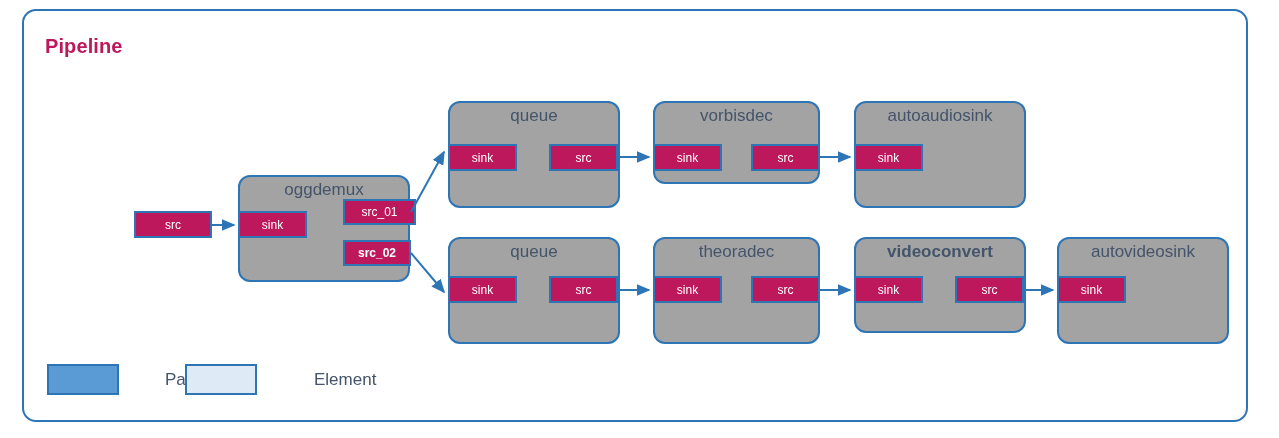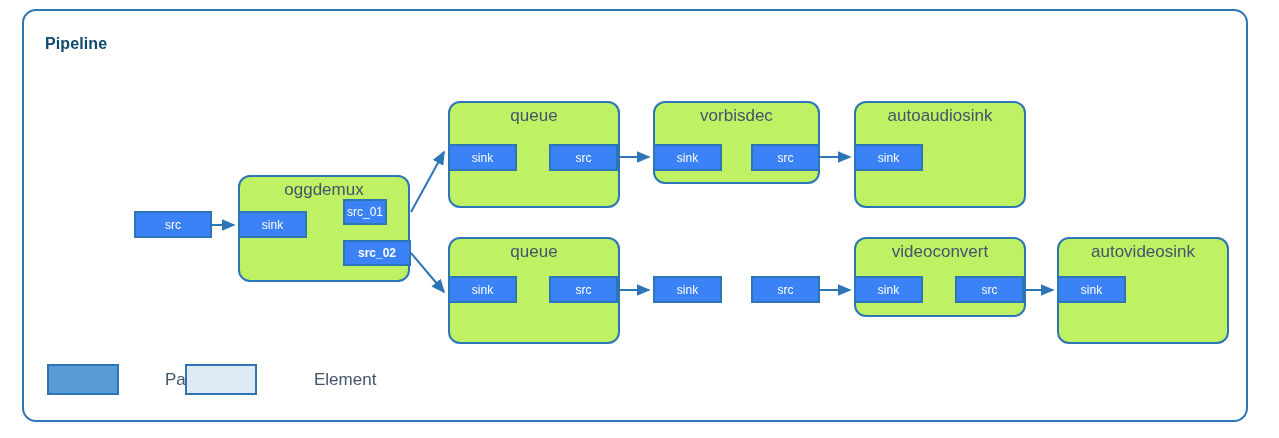--- a/index.html
+++ b/index.html
@@ -31,32 +31,32 @@
     height: 413px;
     box-sizing: border-box;
     border: 2px solid #2E75B6;
     border-radius: 14px;
     background: #ffffff;
   }
   .pipeline-title {
     position: absolute;
     left: 45px;
     top: 35px;
-    font-size: 16px;
+    font-size: 20px;
     font-weight: bold;
-    color: #0c4a6e;
+    color: #be185d;
     letter-spacing: 0.1px;
     white-space: nowrap;
   }
 
   
   .element {
     position: absolute;
     box-sizing: border-box;
-    background: #bef264;
+    background: #a3a3a3;
     border: 2px solid #2E75B6;
     border-radius: 12px;
   }
   .element-label {
     position: absolute;
     top: -2px;
     left: 0;
     width: 100%;
     text-align: center;
     font-size: 17px;
@@ -69,21 +69,21 @@
   .element-label.wide {
     left: 50%;
     width: auto;
     transform: translateX(-50%);
   }
 
   
   .pad {
     position: absolute;
     box-sizing: border-box;
-    background: #3b82f6;
+    background: #be185d;
     border: 2px solid #2E75B6;
     color: #ffffff;
     font-size: 12px;
     display: flex;
     align-items: center;
     justify-content: center;
     white-space: nowrap;
   }
 
   
@@ -122,21 +122,21 @@
   <div class="pad" style="left:134px; top:211px; width:78px; height:27px;">
     <span>src</span>
   </div>
 
   <div class="element" style="left:238px; top:175px; width:172px; height:107px;padding-left:41px;">
     <div class="element-label">oggdemux</div>
   </div>
   <div class="pad" style="left:238px; top:211px; width:69px; height:27px;">
     <span>sink</span>
   </div>
-  <div class="pad" style="left:343px; top:199px; width:44px; height:26px;">
+  <div class="pad" style="left:343px; top:199px; width:73px; height:26px;">
     <span>src_01</span>
   </div>
   <div class="pad" style="left:343px; top:240px; width:68px; height:26px;font-weight:bold;">
     <span>src_02</span>
   </div>
 
   <div class="element" style="left:448px; top:101px; width:172px; height:107px;">
     <div class="element-label">queue</div>
   </div>
   <div class="pad" style="left:448px; top:144px; width:69px; height:27px;">
@@ -166,28 +166,31 @@
   <div class="element" style="left:448px; top:237px; width:172px; height:107px;">
     <div class="element-label">queue</div>
   </div>
   <div class="pad" style="left:448px; top:276px; width:69px; height:27px;">
     <span>sink</span>
   </div>
   <div class="pad" style="left:549px; top:276px; width:69px; height:27px;">
     <span>src</span>
   </div>
 
+  <div class="element" style="left:653px; top:237px; width:167px; height:107px;">
+    <div class="element-label">theoradec</div>
+  </div>
   <div class="pad" style="left:653px; top:276px; width:69px; height:27px;">
     <span>sink</span>
   </div>
   <div class="pad" style="left:751px; top:276px; width:69px; height:27px;">
     <span>src</span>
   </div>
 
-  <div class="element" style="left:854px; top:237px; width:172px; height:80px;">
+  <div class="element" style="left:854px; top:237px; width:172px; height:96px;font-weight:bold;">
     <div class="element-label wide">videoconvert</div>
   </div>
   <div class="pad" style="left:854px; top:276px; width:69px; height:27px;">
     <span>sink</span>
   </div>
   <div class="pad" style="left:955px; top:276px; width:69px; height:27px;">
     <span>src</span>
   </div>
 
   <div class="element" style="left:1057px; top:237px; width:172px; height:107px;">

